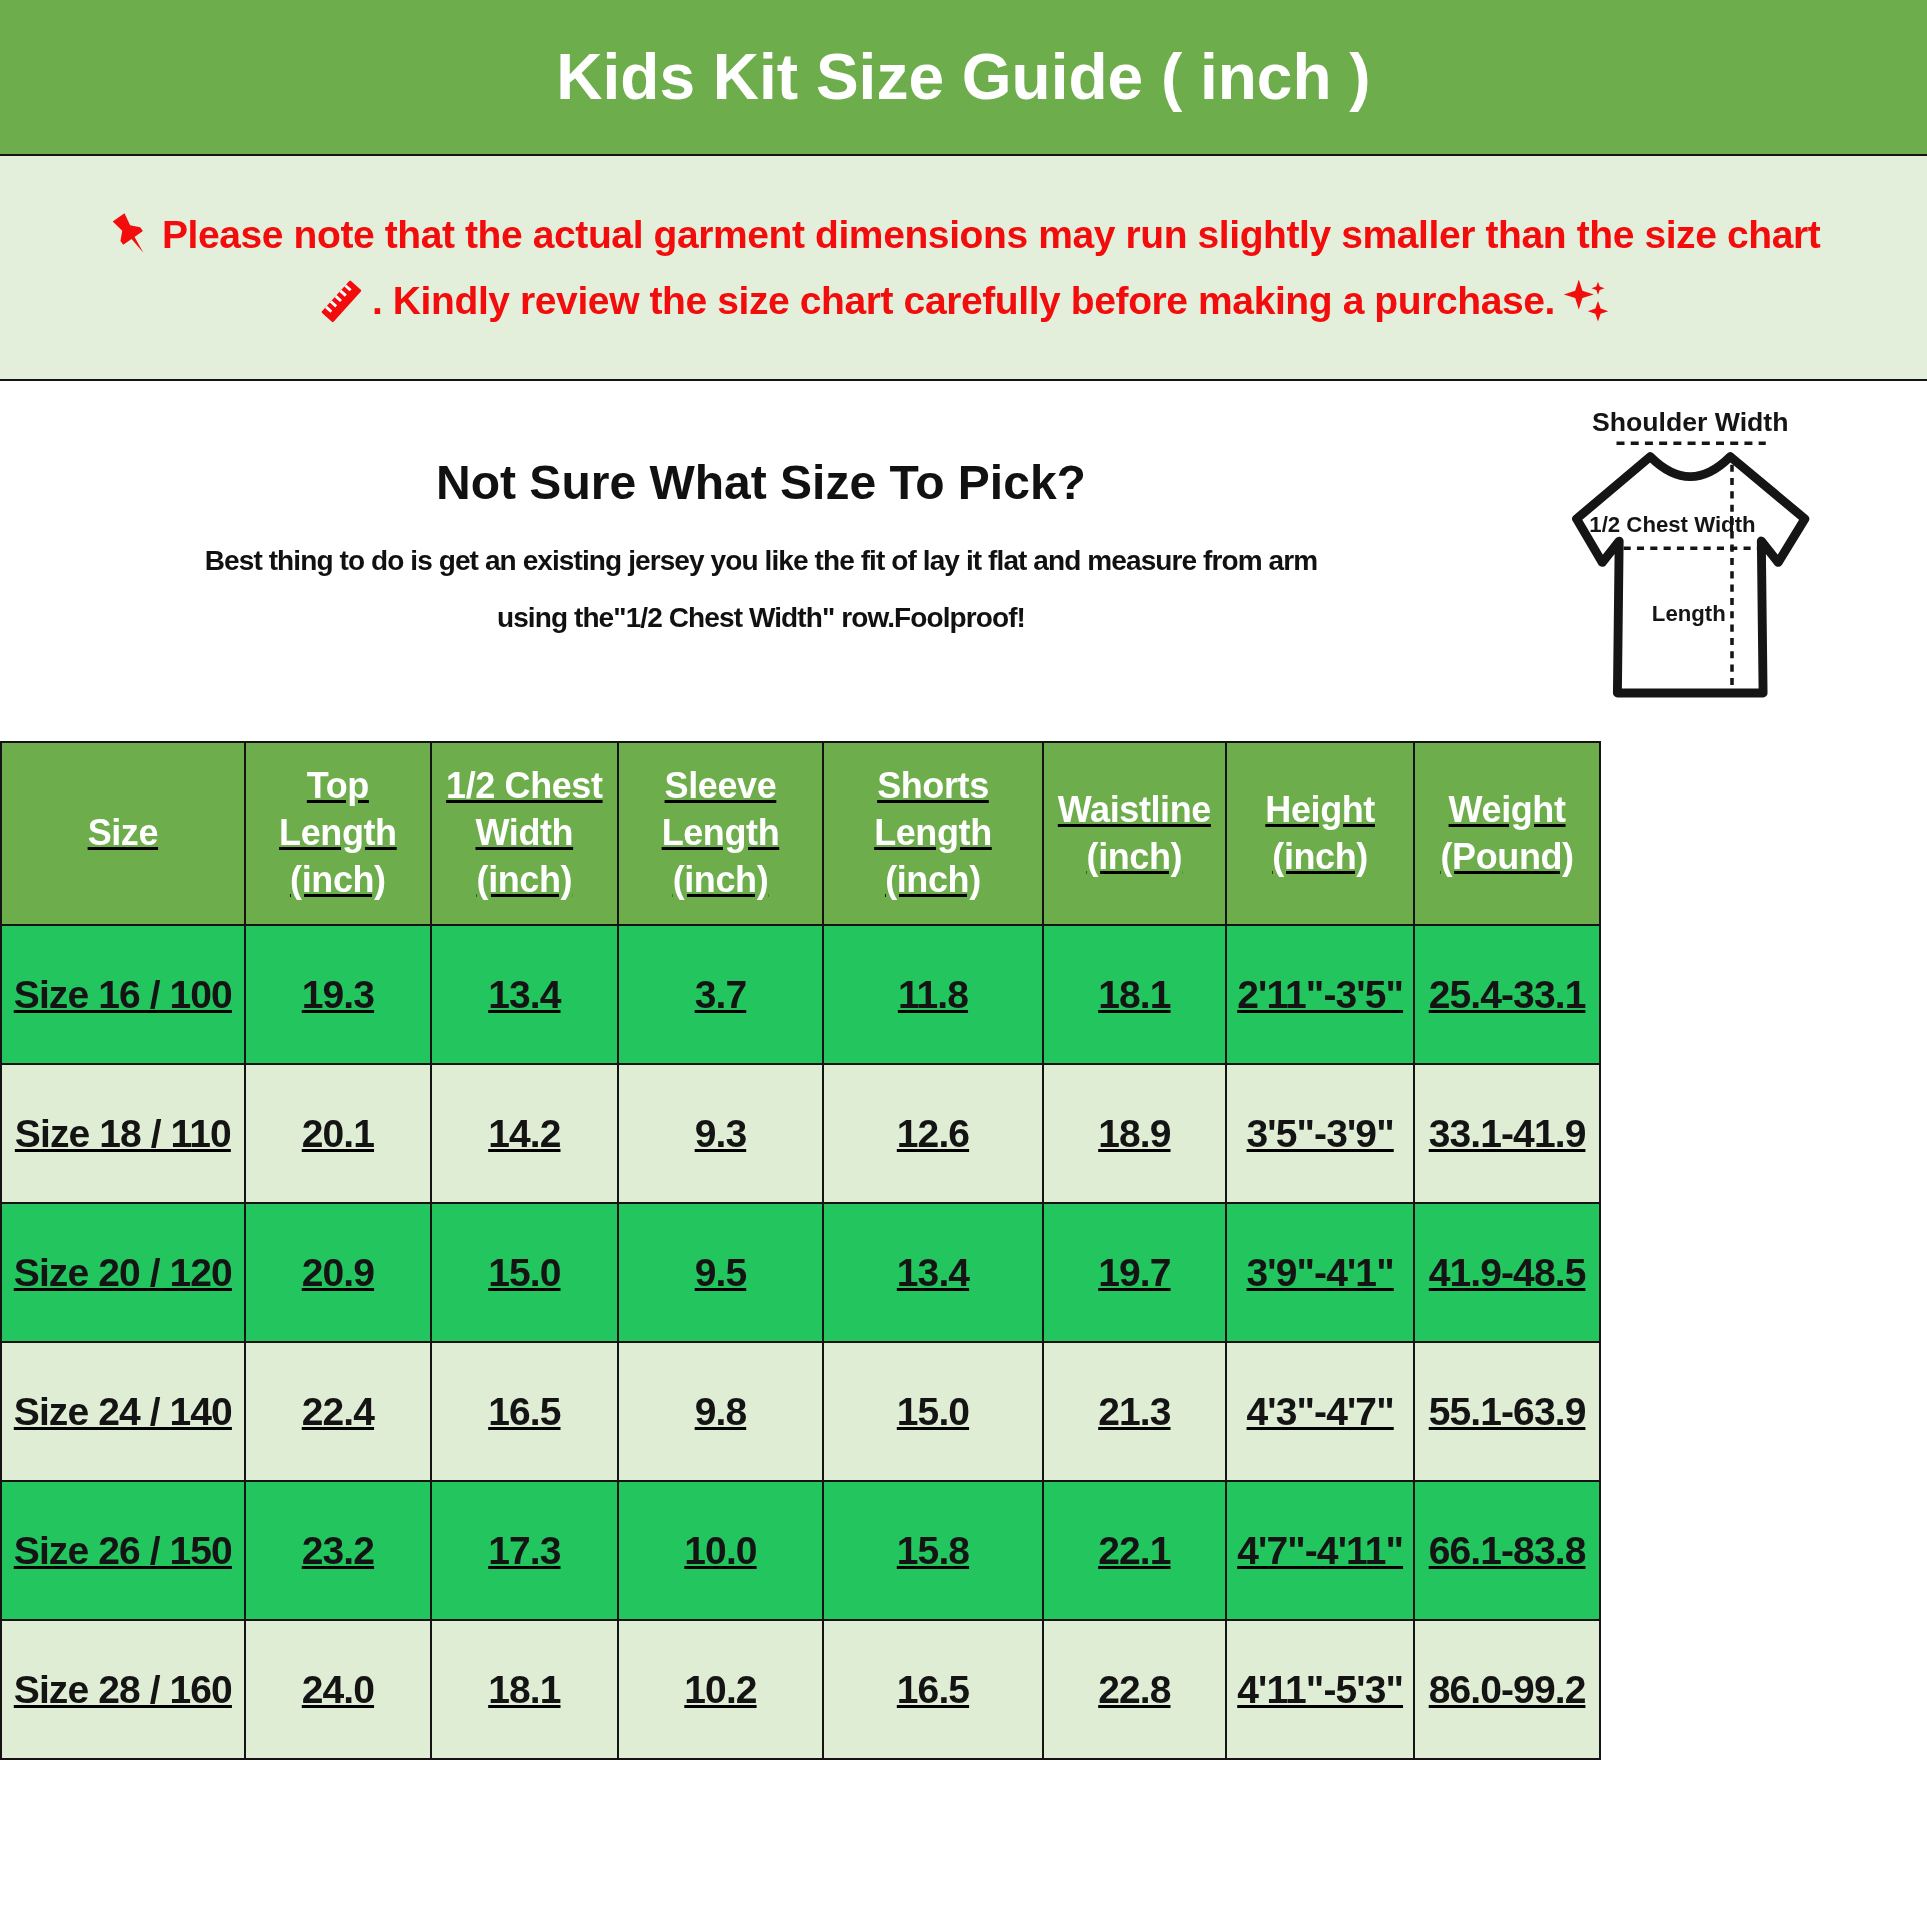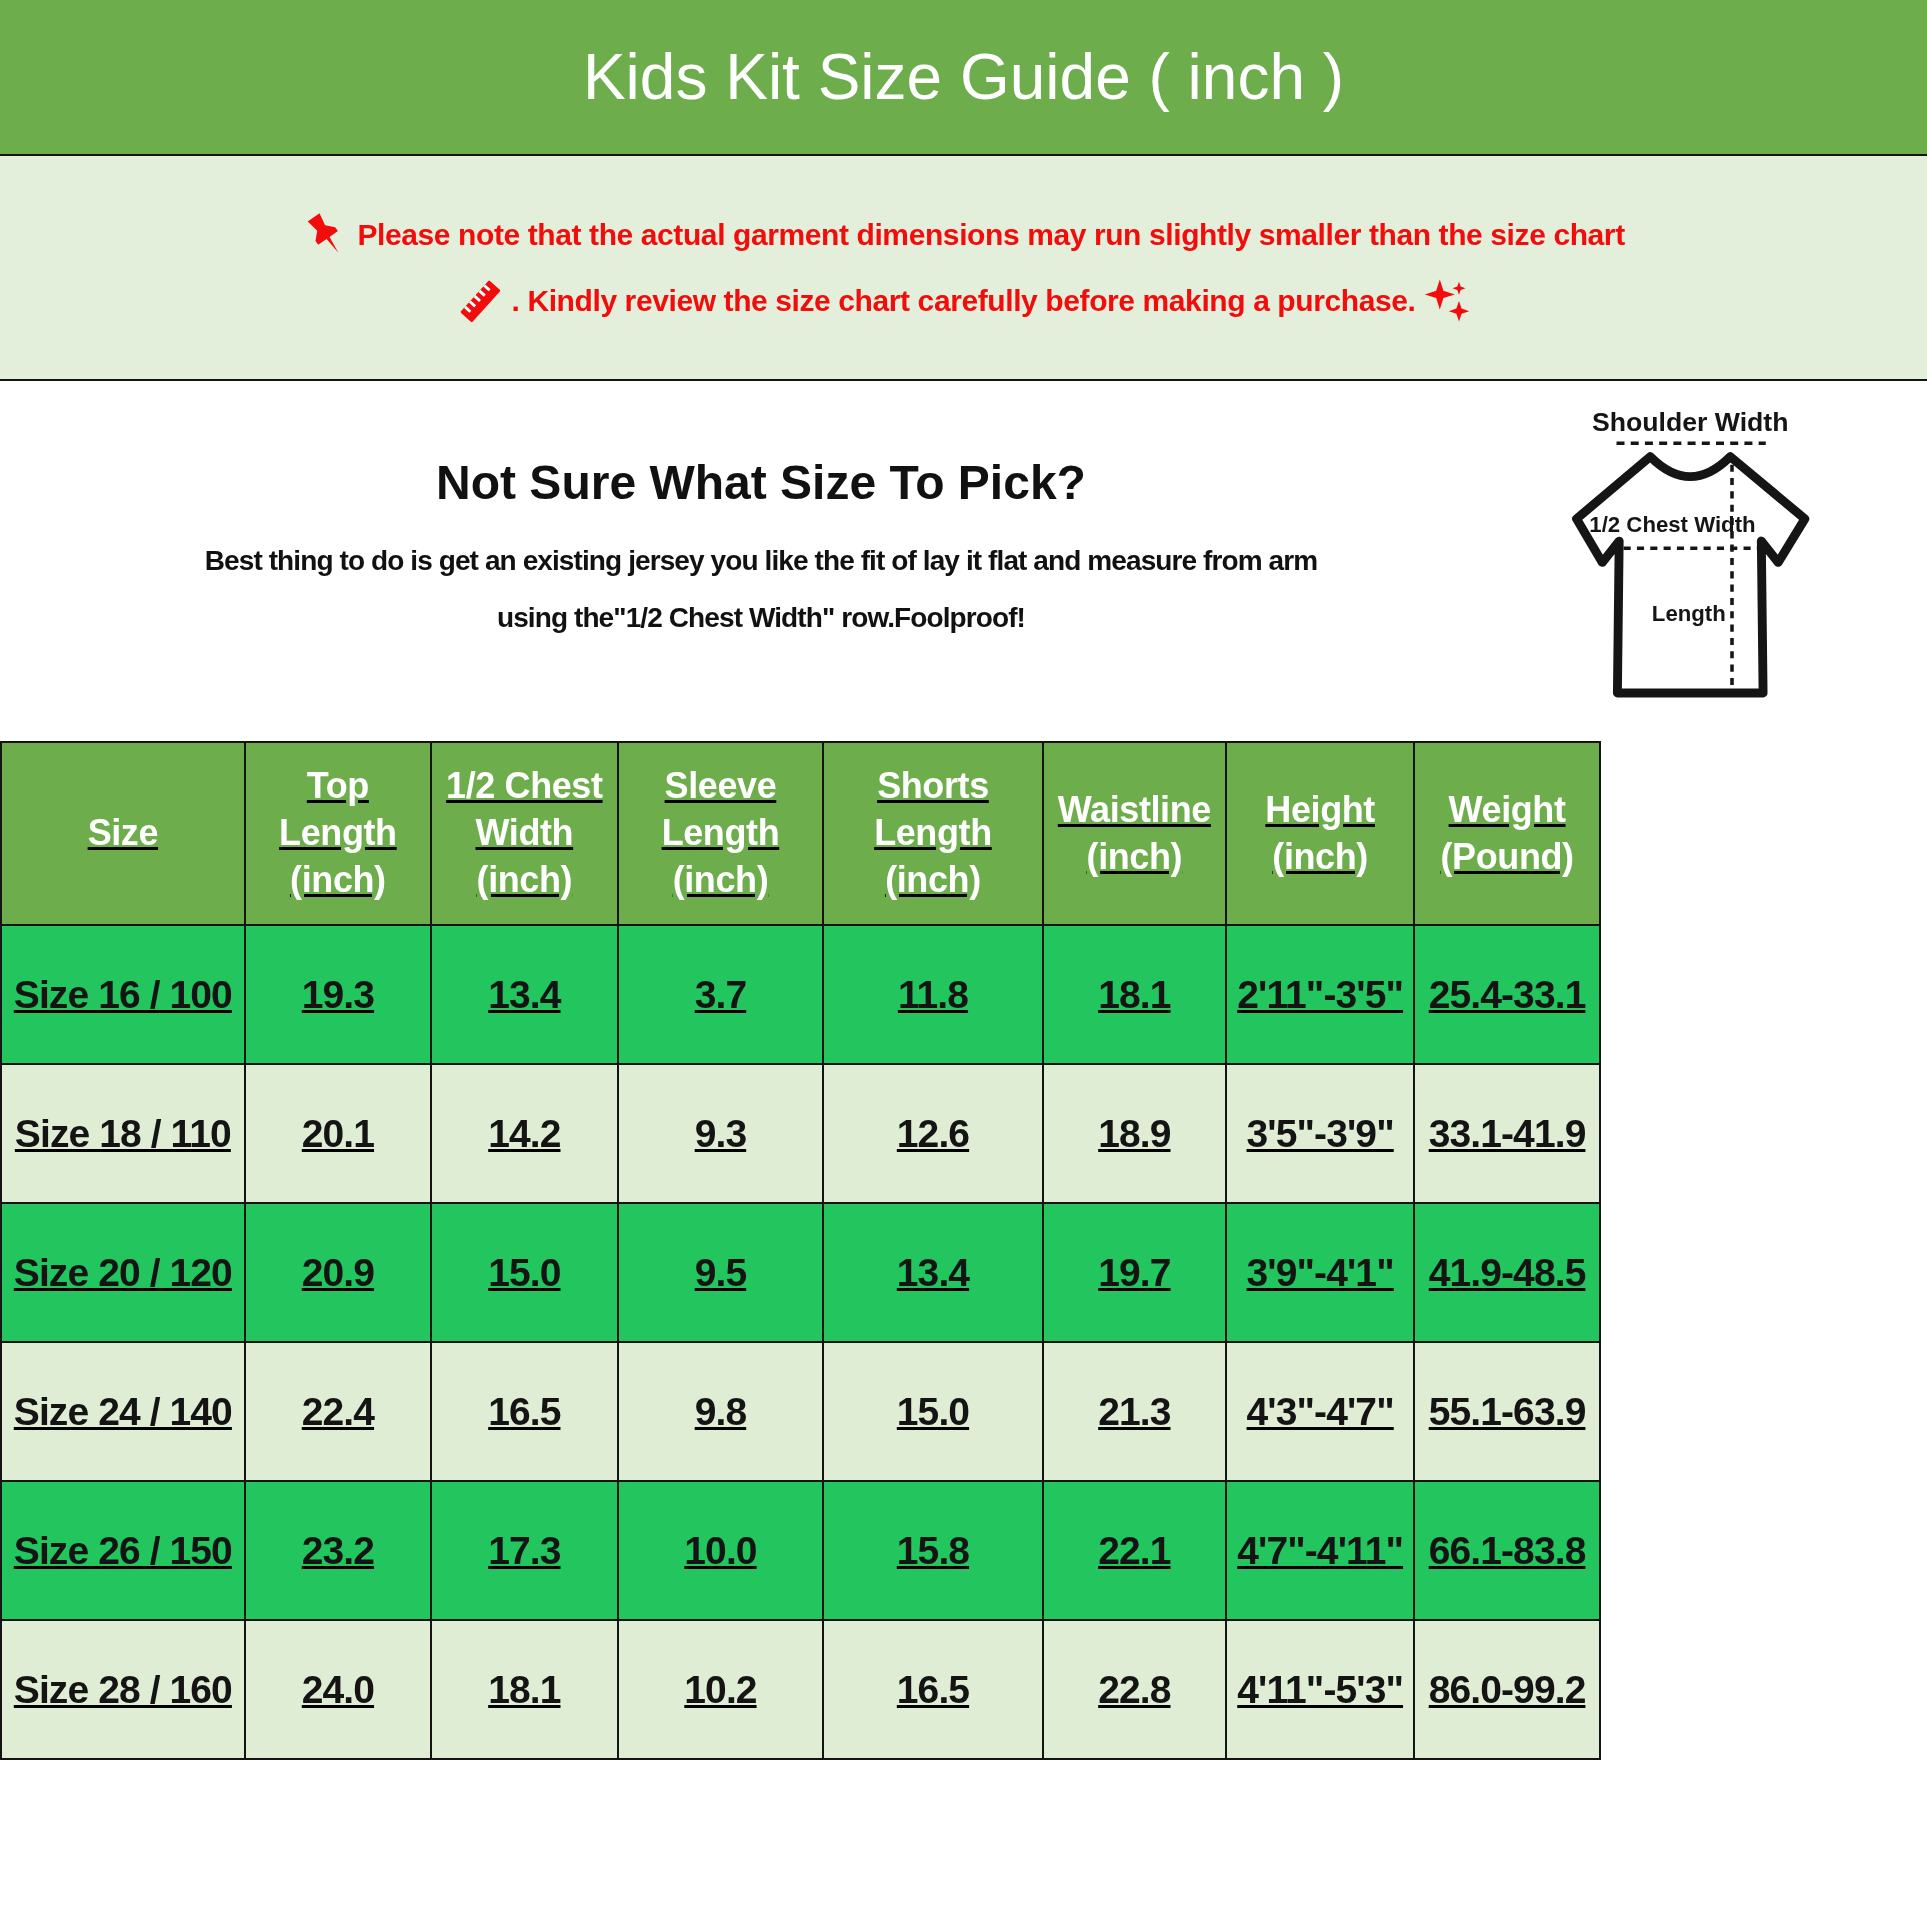--- a/index.html
+++ b/index.html
@@ -19,42 +19,42 @@
     background: #6ead4b;
     border-bottom: 2.7px solid #141414;
     display: flex;
     align-items: center;
     justify-content: center;
   }
   .title-bar h1 {
     margin: 0;
     color: #ffffff;
     font-size: 64px;
-    font-weight: 400;
+    font-weight: 700;
     letter-spacing: 0px;
   }
 
   
   .notice {
     height: 225px;
     background: #e3efda;
     border-bottom: 2.7px solid #141414;
     display: flex;
     flex-direction: column;
     align-items: center;
     justify-content: center;
     gap: 18px;
   }
   .notice-line {
     display: flex;
     align-items: center;
     justify-content: center;
     gap: 7.2px;
     color: #f20c0c;
-    font-size: 30px;
+    font-size: 39px;
     font-weight: 700;
     letter-spacing: -0.4px;
     white-space: nowrap;
   }
   .icon svg { display: block; }
 
   
   .howto {
     position: relative;
     height: 360px;

